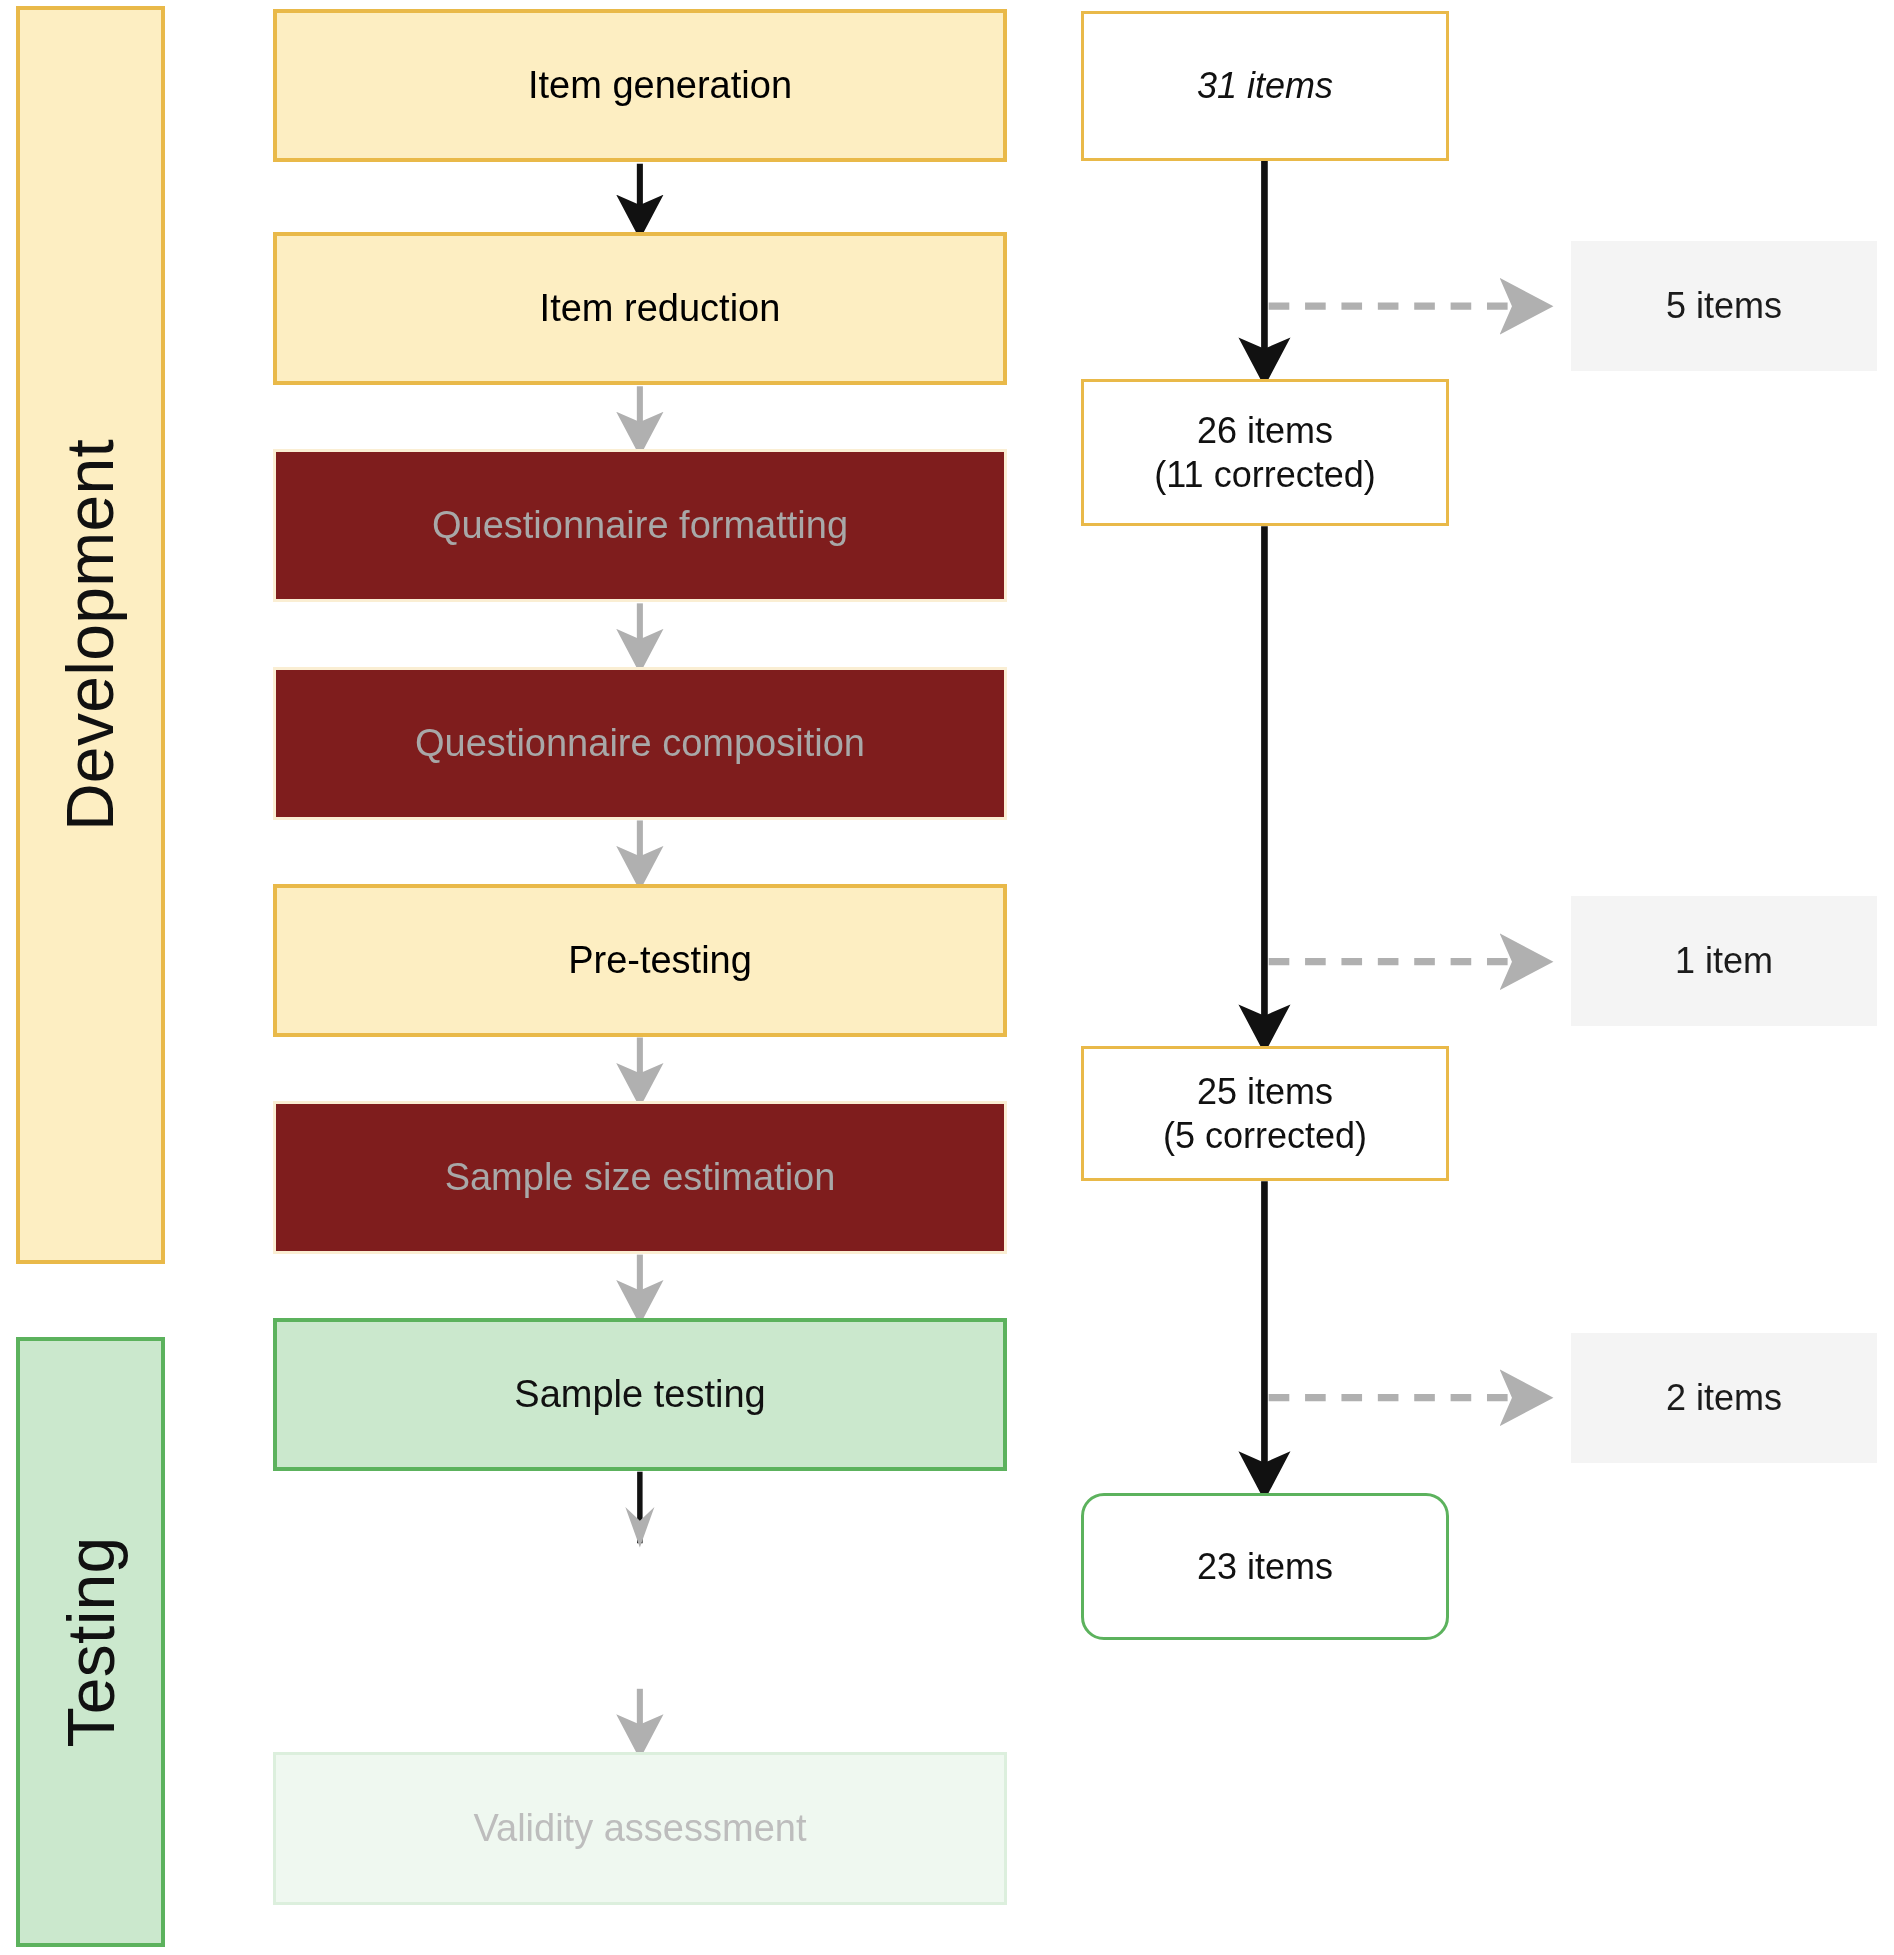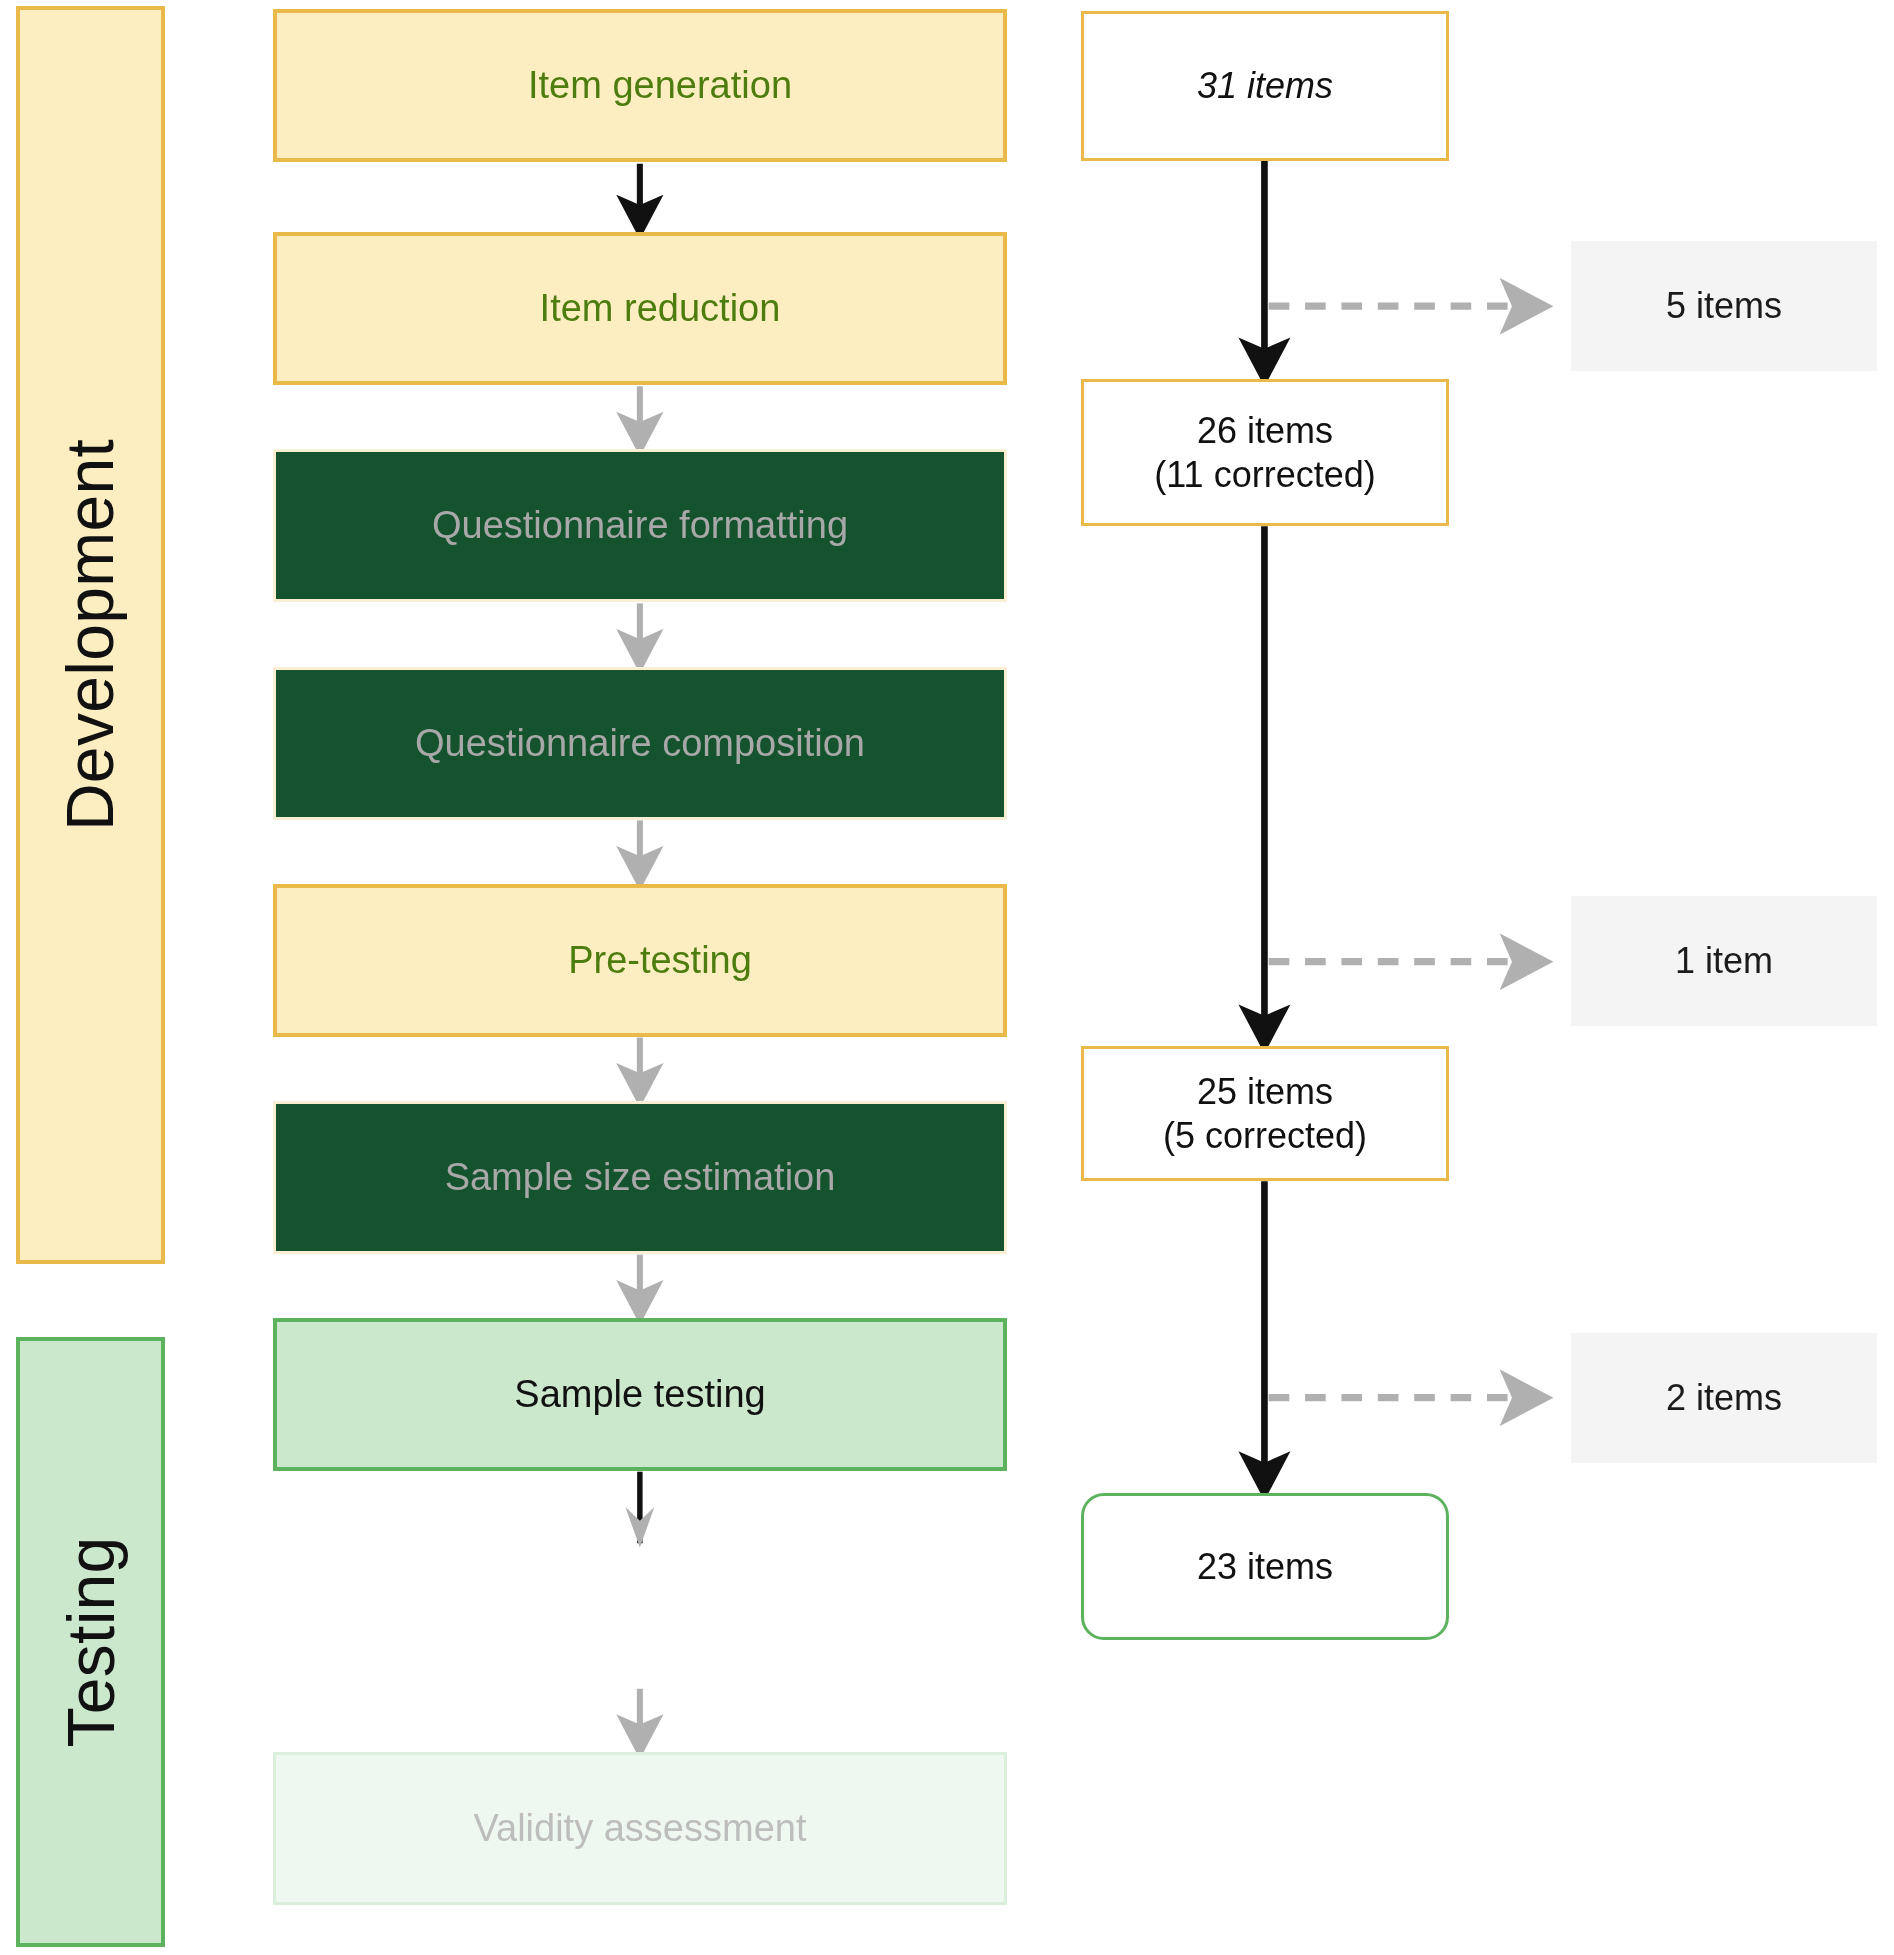--- a/index.html
+++ b/index.html
@@ -9,22 +9,22 @@
   .band{position:absolute;box-sizing:border-box;display:flex;align-items:center;justify-content:center;}
   .band-label{transform:rotate(-90deg);white-space:nowrap;font-size:66px;color:#111111;letter-spacing:0.3px;}
 
   .band-dev{background:#fdeec2;border:4.2px solid #e9b949;}
   .band-test{background:#cbe8cd;border:4.2px solid #5cb25d;}
 
   .node{position:absolute;box-sizing:border-box;display:flex;flex-direction:column;
         align-items:center;justify-content:center;text-align:center;}
 
   
-  .proc-active{background:#fdeec2;border:4.2px solid #e9b949;color:#4d7c0f;font-size:38px;padding-left:40px;}
-  .proc-faded {background:#14532d;border:3px solid #faeed3;color:#a8a8a8;font-size:38px;}
+  .proc-active{background:#fdeec2;border:4.2px solid #e9b949;color:#000000;font-size:38px;padding-left:40px;}
+  .proc-faded {background:#7f1d1d;border:3px solid #faeed3;color:#a8a8a8;font-size:38px;}
   .proc-active-green{background:#cbe8cd;border:4.2px solid #5cb25d;color:#111111;font-size:38px;}
   .proc-faded-green {background:#eff8f0;border:3px solid #dcefdd;color:#bdbdbd;font-size:38px;}
 
   
   .count-orange{background:#ffffff;border:3.6px solid #e9b949;color:#111111;font-size:36px;line-height:1.22;}
   .count-green {background:#ffffff;border:3.6px solid #5cb25d;color:#111111;font-size:36px;line-height:1.22;}
 
   
   .removed{background:#f4f4f4;border:none;color:#1b1b1b;font-size:36px;}
 

